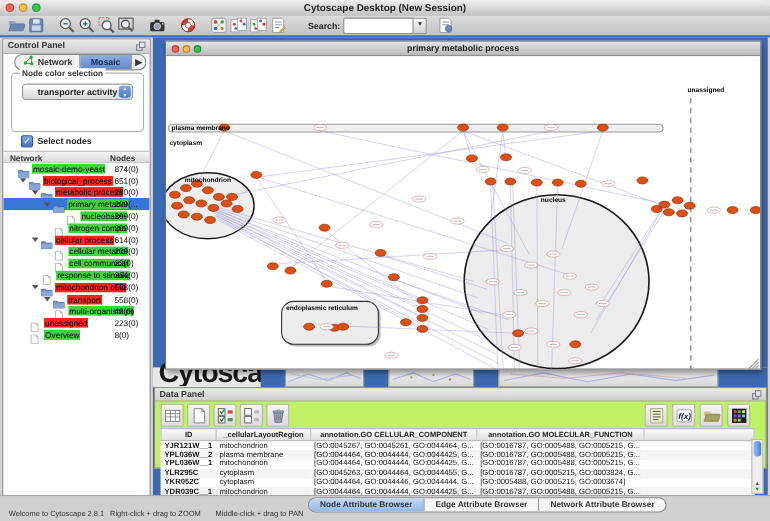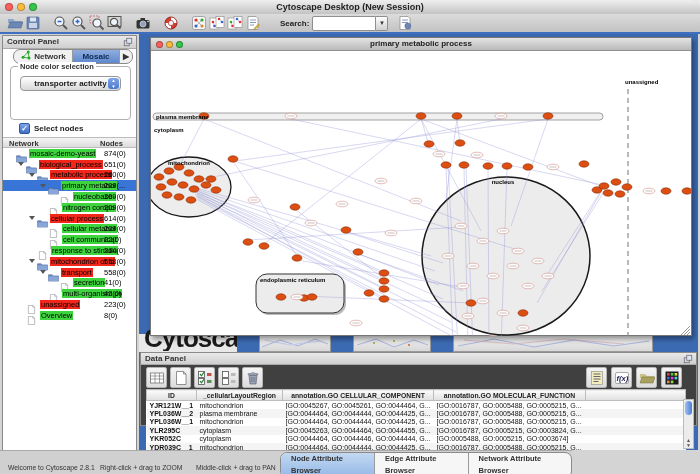--- a/index.html
+++ b/index.html
@@ -54,35 +54,35 @@
   .mini-blue{position:absolute;top:0;height:18px;background:#3c6ab2;}
   #logo-clip{position:absolute;left:5px;top:-11px;width:115px;height:28px;overflow:hidden;}
   #logo-clip div{font-size:26px;font-weight:bold;color:#1a1a1a;letter-spacing:-1px;}
   
   #net-window{position:absolute;left:11px;top:3px;width:542px;height:299px;background:#fff;border:1px solid #777;box-shadow:2px 3px 5px rgba(0,0,0,.4);box-sizing:border-box;}
   #net-titlebar{position:absolute;left:0;top:0;width:100%;height:13px;background:linear-gradient(#e4e4e4,#b9b9b9);border-bottom:1px solid #8f8f8f;box-sizing:border-box;}
   #net-title{width:100%;text-align:center;font-size:8px;font-weight:bold;color:#222;line-height:12px;}
   .mlight{position:absolute;top:3px;width:7px;height:7px;border-radius:50%;border:1px solid rgba(0,0,0,.3);box-sizing:border-box;}
   #net-canvas{position:absolute;left:0;top:13px;width:540px;height:285px;overflow:hidden;}
   
-  #data-panel{position:absolute;left:1px;top:318px;width:557px;height:74px;background:#404040;border:1px solid #8a8a8a;box-sizing:border-box;}
+  #data-panel{position:absolute;left:1px;top:318px;width:557px;height:74px;background:#bef264;border:1px solid #8a8a8a;box-sizing:border-box;}
   #dp-header{position:absolute;left:0;top:0;width:100%;height:12px;background:linear-gradient(#e9e9e9,#cfcfcf);border-bottom:1px solid #aaa;box-sizing:border-box;}
   #dp-toolbar-left{position:absolute;left:5px;top:14px;display:flex;gap:3px;}
   #dp-toolbar-right{position:absolute;right:14px;top:14px;display:flex;gap:4px;}
   .dpicon{width:19px;height:19px;display:flex;align-items:center;justify-content:center;background:linear-gradient(#f4f4f4,#dcdcdc);border:1px solid #b5b5b5;border-radius:2px;}
   #dp-table{position:absolute;left:5px;top:36px;width:540px;border-collapse:collapse;table-layout:fixed;background:#fff;}
   #dp-table th{background:linear-gradient(#fbfbfb,#dfdfdf);border:1px solid #bdbdbd;font-size:6.8px;font-weight:bold;color:#222;height:10px;padding:0;overflow:hidden;white-space:nowrap;}
   #dp-table td{font-size:7px;color:#111;height:8.4px;padding:0 0 0 3px;border:none;overflow:hidden;white-space:nowrap;}
   #dp-table tr.odd td{background:#f4f4f4;}
   #dp-table td.idcell{font-weight:bold;}
   #dp-scroll{position:absolute;right:2px;top:46px;width:11px;height:50px;background:#ececec;border:1px solid #bbb;box-sizing:border-box;}
   #dp-thumb{position:absolute;left:1px;top:1px;width:7px;height:14px;border-radius:4px;background:linear-gradient(90deg,#9ec0f0,#4a7ed2);}
   #dp-arrows{position:absolute;left:0;bottom:0;width:100%;font-size:5px;line-height:5px;text-align:center;color:#555;}
   
-  #bottom-chrome{left:0;top:450px;width:572px;height:24px;background:#d0d0d0;border-top:1px solid #a8a8a8;}
+  #bottom-chrome{left:0;top:450px;width:700px;height:24px;background:#d0d0d0;border-top:1px solid #a8a8a8;}
   #browser-tabs{position:absolute;left:280px;top:1px;display:flex;border:1px solid #8a8a8a;border-radius:7px;overflow:hidden;background:#f6f6f6;}
   .btab{font-size:7.5px;font-weight:bold;color:#333;line-height:12px;padding:0 10px;border-right:1px solid #9a9a9a;}
   .btab.sel{background:linear-gradient(#c3d8f2,#93b8e6);}
   .btab:last-child{border-right:none;}
   .status-item{position:absolute;top:13px;font-size:6.8px;color:#333;}
 </style>
 </head>
 <body>
 
 <div id="app">
@@ -376,31 +376,20 @@
         <div class="trow" style="padding-left: 37px;">
           <span class="tri"></span>
           <span class="nicon"><svg width="11" height="9" viewBox="0 0 12 10">
               <path d="M.5 2h4l1 1.2h6V9H.5z" fill="#6e8fc9" stroke="#3d5a90" stroke-width=".6"></path>
               <path d="M.5 4h11V9H.5z" fill="#89a6d8"></path>
             </svg></span>
           <span class="labwrap" style="max-width: 60px;">
             <span class="chip r">transport</span>
           </span>
           <span class="tcount">558(0)</span>
-        </div>
-        <div class="trow" style="padding-left: 48px;">
-          <span class="trisp"></span>
-          <span class="nicon"><svg width="9" height="9" viewBox="0 0 10 10">
-              <path d="M1.5.5h5L8.5 2.5v7h-7z" fill="#fff" stroke="#999" stroke-width=".7"></path>
-              <path d="M6.5 .5v2h2" fill="none" stroke="#999" stroke-width=".7"></path>
-            </svg></span>
-          <span class="labwrap" style="max-width: 49px;">
-            <span class="chip g">secretion</span>
-          </span>
-          <span class="tcount">41(0)</span>
         </div>
         <div class="trow" style="padding-left: 37px;">
           <span class="trisp"></span>
           <span class="nicon"><svg width="9" height="9" viewBox="0 0 10 10">
               <path d="M1.5.5h5L8.5 2.5v7h-7z" fill="#fff" stroke="#999" stroke-width=".7"></path>
               <path d="M6.5 .5v2h2" fill="none" stroke="#999" stroke-width=".7"></path>
             </svg></span>
           <span class="labwrap" style="max-width: 60px;">
             <span class="chip g">multi-organism pro</span>
           </span>

